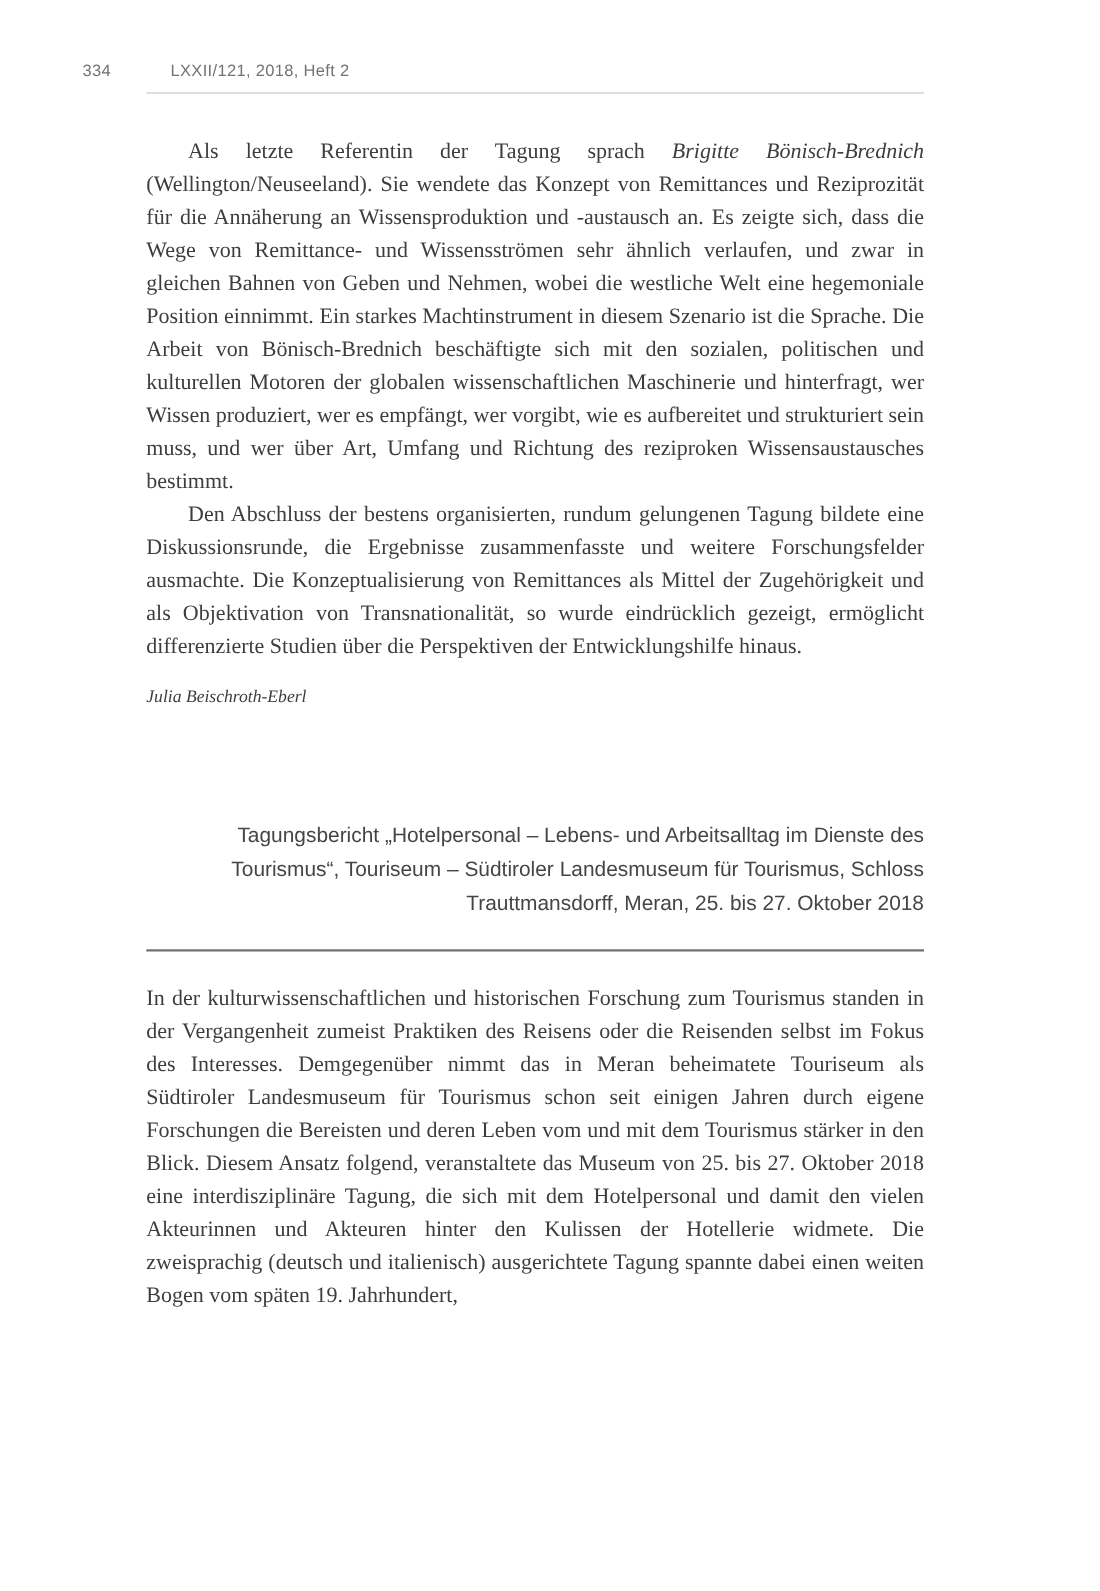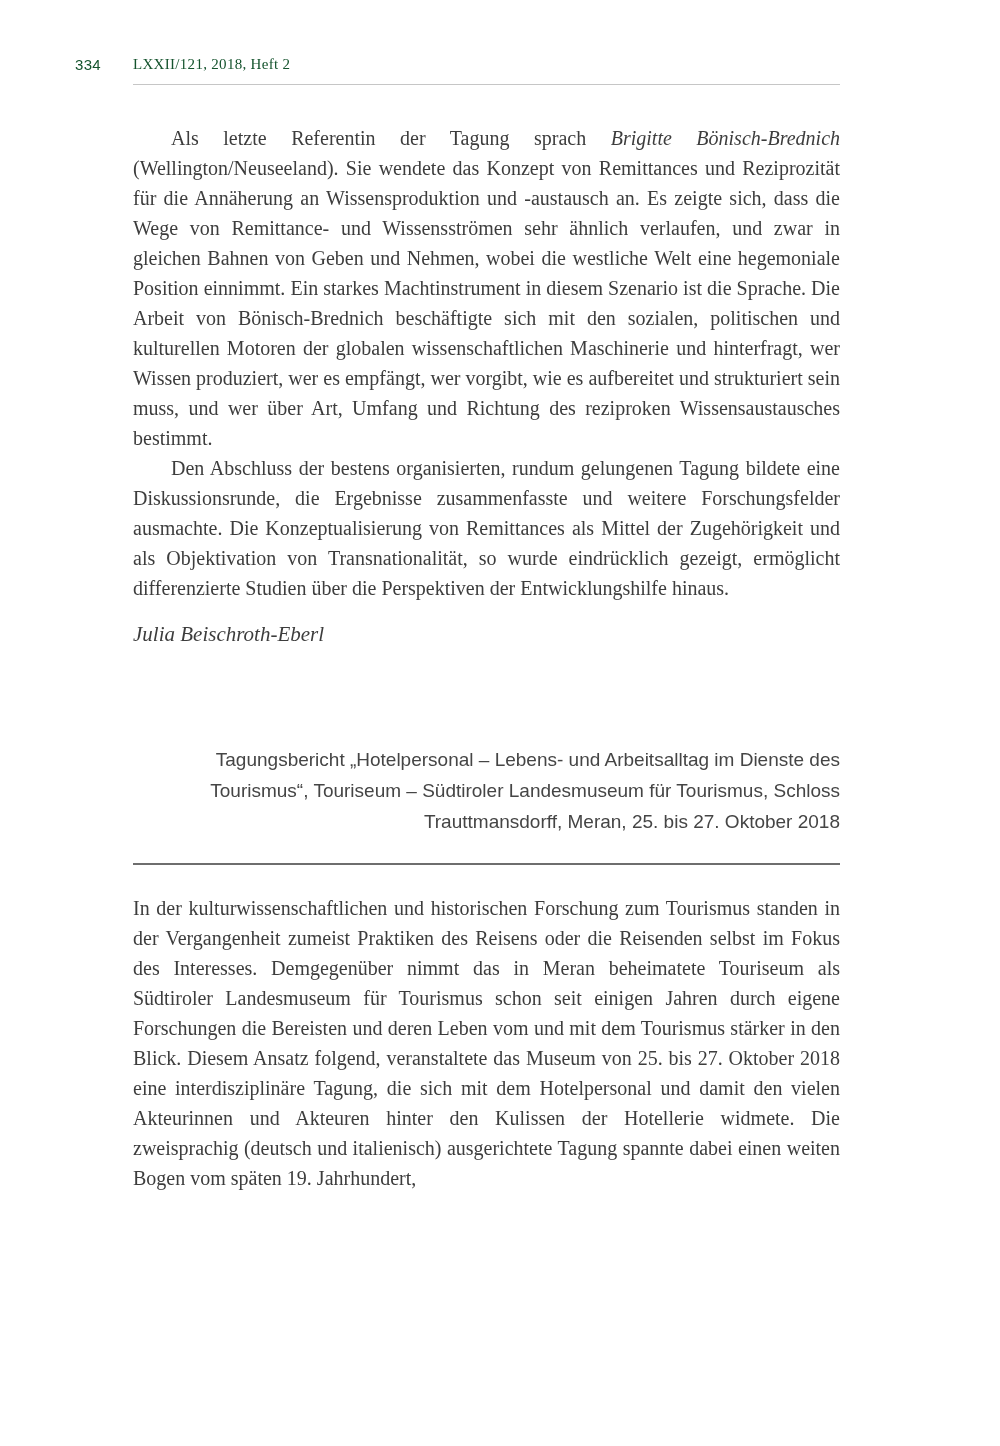--- a/index.html
+++ b/index.html
@@ -21,33 +21,33 @@
   .running-head {
     position: absolute;
     top: 56px;
     left: 75px;
     width: 765px;
     display: flex;
     align-items: flex-start;
     font-family: "Liberation Sans", sans-serif;
     font-size: 15px;
     letter-spacing: 0.3px;
-    color: #14532d;
+    color: #737373;
+    gap: 22px;
   }
   .running-head .page-number {
     width: 58px;
     flex: 0 0 auto;
   }
   .running-head .journal {
     flex: 1 1 auto;
   }
   .running-head .issue {
     flex: 0 0 auto;
     text-align: right;
-    font-family: Liberation Serif, serif;
   }
   .head-rule {
     position: absolute;
     top: 84px;
     left: 133px;
     width: 707px;
     height: 1px;
     background: #c6c6c6;
   }
   
@@ -62,21 +62,21 @@
     font-size: 20px;
     line-height: 30px;
     text-align: justify;
     color: #3d3d3d;
   }
   p.body.indent {
     text-indent: 38px;
   }
   p.author {
     margin: 16px 0 0 0;
-    font-size: 21px;
+    font-size: 16px;
     line-height: 30px;
     font-style: italic;
     color: #3d3d3d;
   }
   .report-heading {
     margin: 95px 0 0 0;
     font-family: "Liberation Sans", sans-serif;
     font-size: 19px;
     line-height: 31px;
     font-weight: 400;

